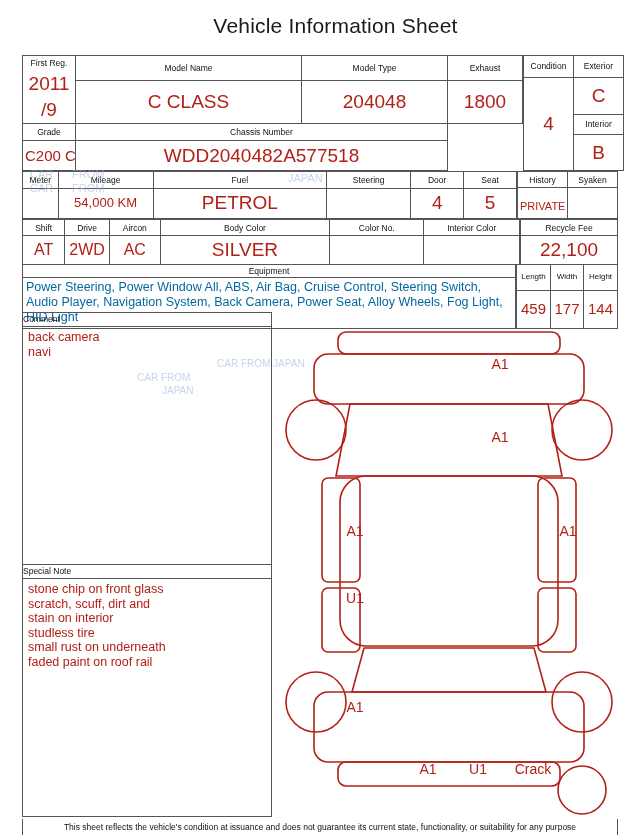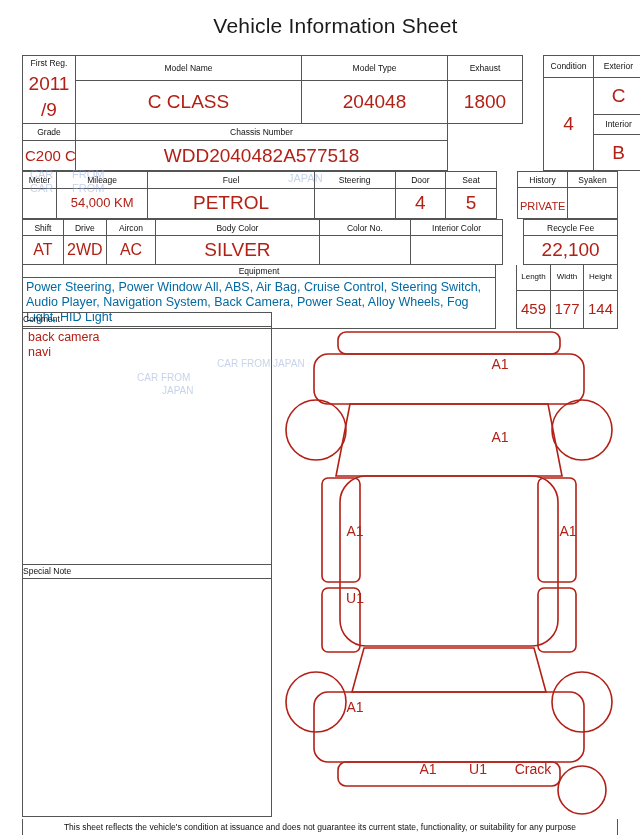--- a/index.html
+++ b/index.html
@@ -64,21 +64,21 @@
   .val.mid {
     font-size: 15px;
   }
   
   .topwrap {
     position: absolute;
     left: 22px;
     top: 55px;
     width: 596px;
   }
-  .row-flex { display: flex; gap: 20px; }
+  .row-flex { display: flex; }
   
   .equip-label {
     font-size: 8.5px;
     text-align: center;
     border: 1px solid #555;
     border-top: none;
     line-height: 12px;
   }
   .equip-text {
     border: 1px solid #555;
@@ -424,20 +424,26 @@
   <div class="lower">
 
     <div class="comment-box">
       <div class="box-head">Comment</div>
       <div class="box-body">back camera
 navi</div>
     </div>
 
     <div class="special-box">
       <div class="box-head">Special Note</div>
+      <div class="box-body">stone chip on front glass
+scratch, scuff, dirt and
+stain on interior
+studless tire
+small rust on underneath
+faded paint on roof rail</div>
     </div>
 
     <div class="diagram">
       <svg width="338" height="505" viewBox="0 0 338 505">
         <g fill="none" stroke="#b22016" stroke-width="1.6">
 
           <rect x="58" y="20" width="222" height="22" rx="8"></rect>
 
           <path d="M48 42 h242 a14 14 0 0 1 14 14 v22 a14 14 0 0 1 -14 14 h-242 a14 14 0 0 1 -14 -14 v-22 a14 14 0 0 1 14 -14 z"></path>
 

